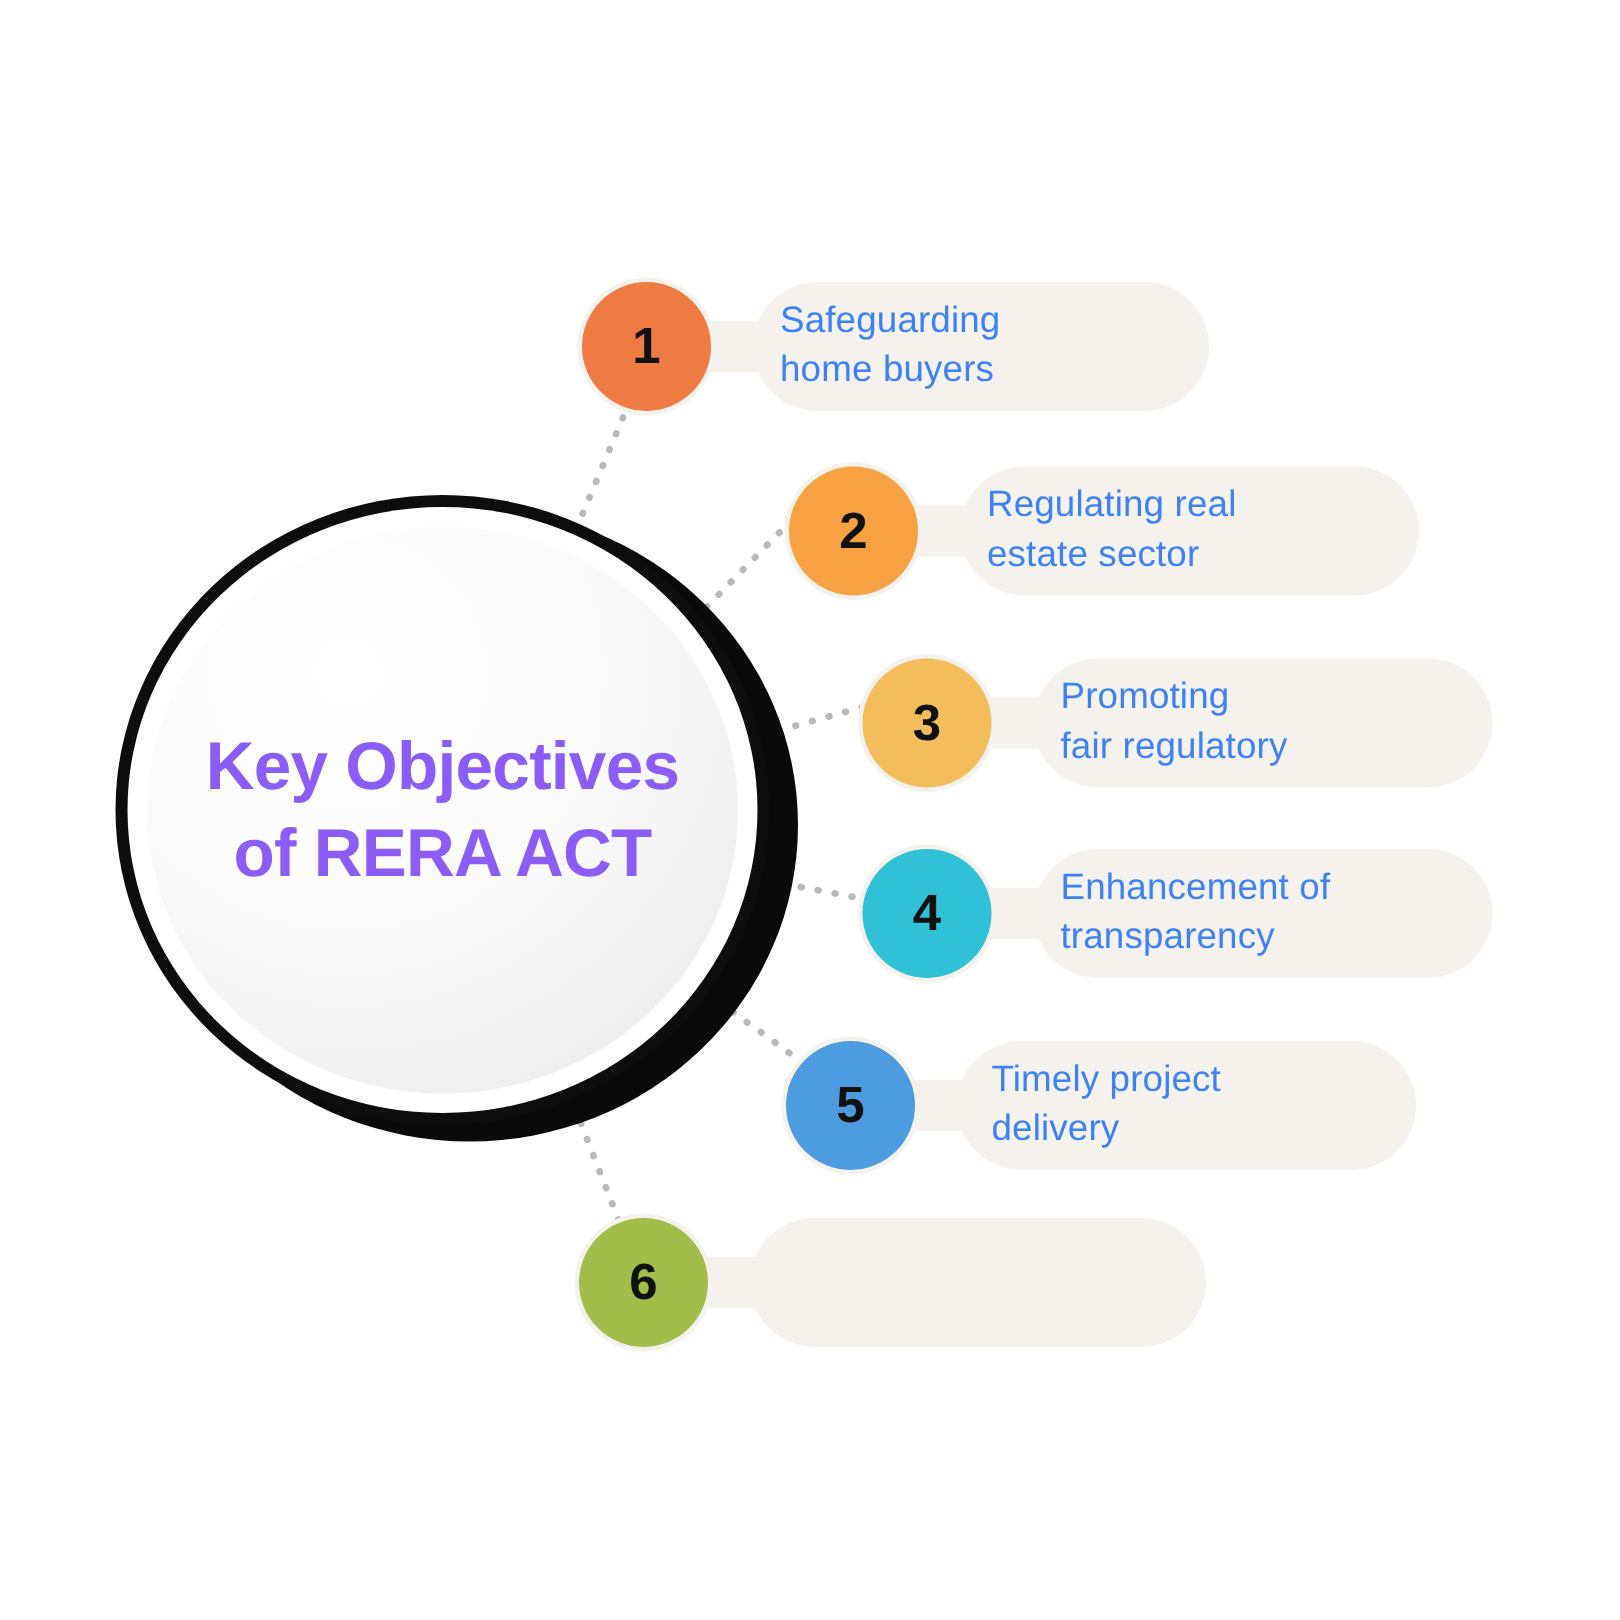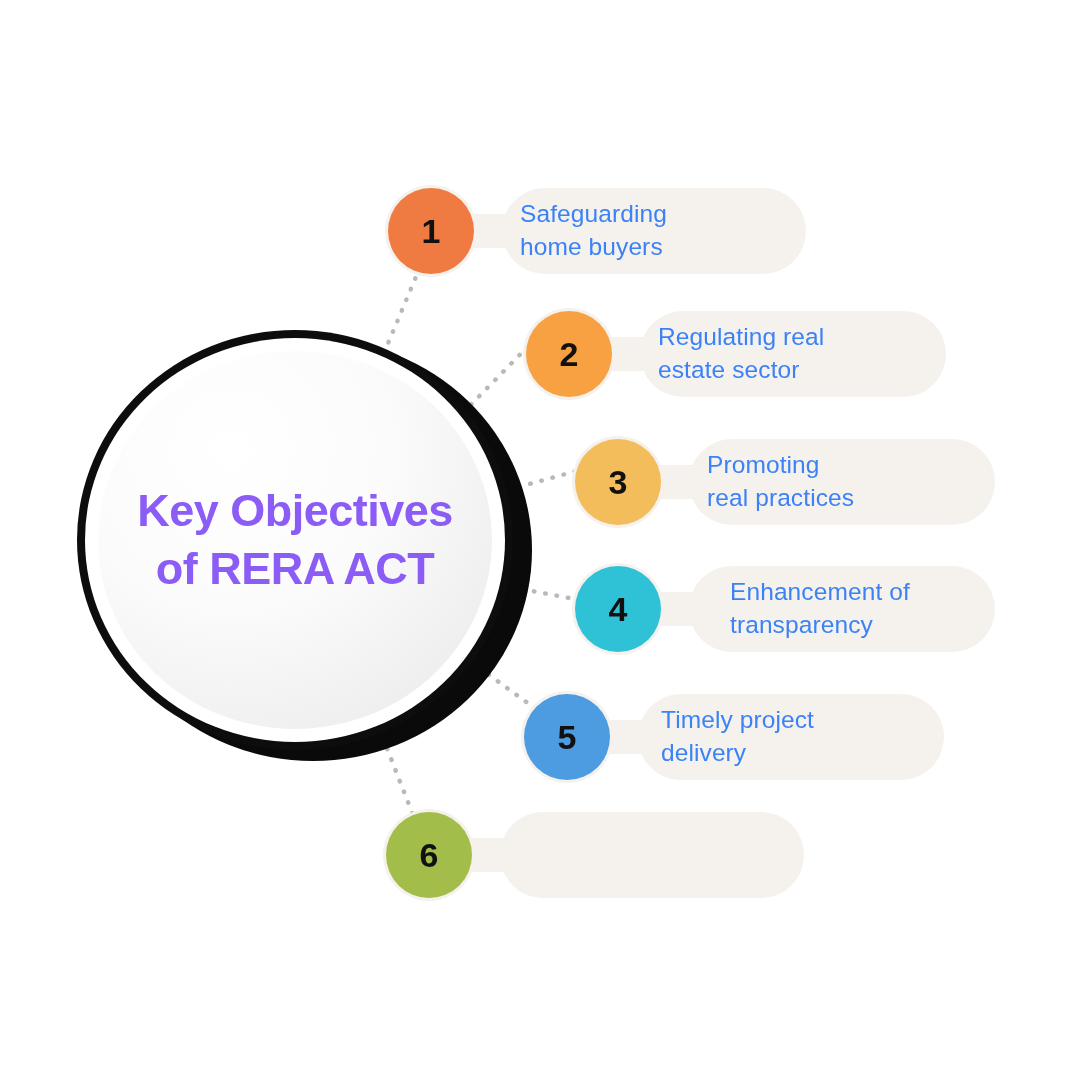--- a/index.html
+++ b/index.html
@@ -191,28 +191,28 @@
         <div class="num" style="background: rgb(247, 161, 66);">2</div>
         <div class="label" style="left: 132px;">Regulating real
 estate sector</div>
       </div>
       <div class="item" style="left: 575px; top: 439px; width: 420px;">
         <div class="pill" style="left: 114px; width: 306px;"></div>
         <div class="waist" style="left: 66px; width: 62px;"></div>
         <div class="num-halo"></div>
         <div class="num" style="background: rgb(244, 189, 91);">3</div>
         <div class="label" style="left: 132px;">Promoting
-real practices</div>
+fair regulatory</div>
       </div>
       <div class="item" style="left: 575px; top: 566px; width: 420px;">
         <div class="pill" style="left: 114px; width: 306px;"></div>
         <div class="waist" style="left: 66px; width: 62px;"></div>
         <div class="num-halo"></div>
         <div class="num" style="background: rgb(47, 194, 214);">4</div>
-        <div class="label" style="left: 132px; margin-left: 23px;">Enhancement of
+        <div class="label" style="left: 132px;">Enhancement of
 transparency</div>
       </div>
       <div class="item" style="left: 524px; top: 694px; width: 420px;">
         <div class="pill" style="left: 114px; width: 306px;"></div>
         <div class="waist" style="left: 66px; width: 62px;"></div>
         <div class="num-halo"></div>
         <div class="num" style="background: rgb(77, 155, 224);">5</div>
         <div class="label" style="left: 137px;">Timely project
 delivery</div>
       </div>

